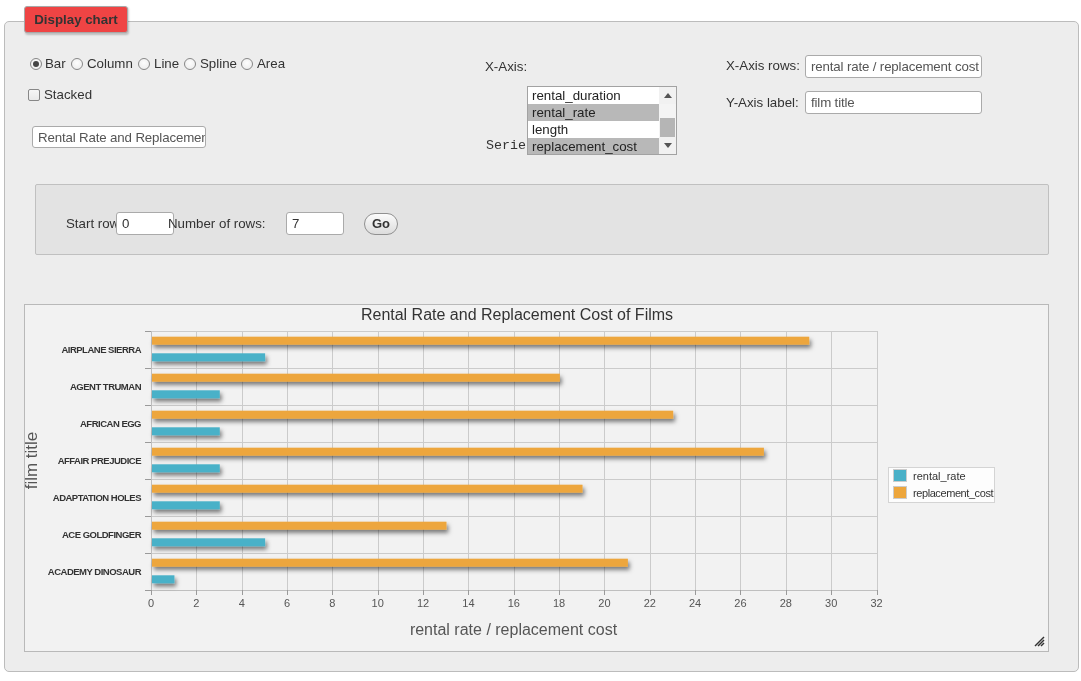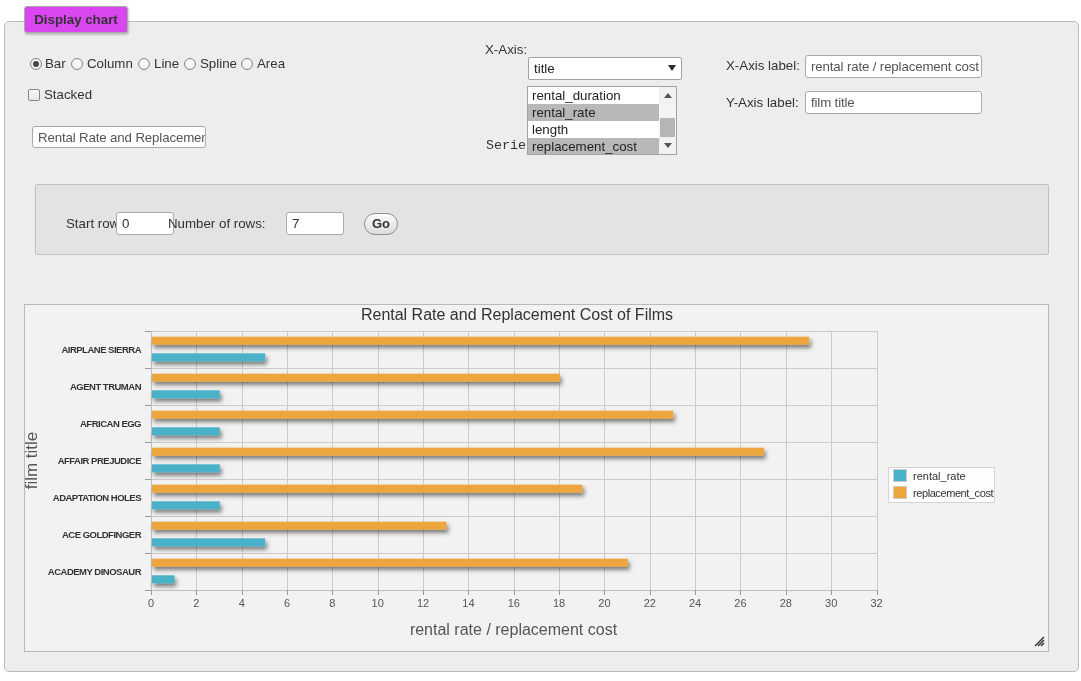--- a/index.html
+++ b/index.html
@@ -17,67 +17,62 @@
   .chk{position:absolute;width:12px;height:12px;border:1px solid #878787;border-radius:2px;
        background:linear-gradient(#f6f6f6,#e9e9e9);box-sizing:border-box;}
 </style>
 </head>
 <body>
 <div id="wrap">
 
   <div class="abs" style="left:4px;top:21px;width:1075px;height:651px;background:#ededed;
        border:1px solid #bcbcbc;border-radius:5px;box-sizing:border-box;"></div>
 
-  <div class="abs" style="left:24px;top:6px;width:104px;height:27px;background:#d946ef;
+  <div class="abs" style="left:24px;top:6px;width:104px;height:27px;background:#ef4444;
        border:1px solid #a8a8a8;border-radius:3px;box-sizing:border-box;box-shadow:1px 1.5px 2px rgba(0,0,0,0.2);
        font-size:13.3px;font-weight:bold;color:#333;line-height:25px;text-align:center;">Display chart</div>
 
   <div class="radio sel" style="left:30px;top:58px;"></div>
   <div class="lbl" style="left:45px;top:56px;">Bar</div>
   <div class="radio" style="left:71px;top:58px;"></div>
   <div class="lbl" style="left:87px;top:56px;text-align:center;">Column</div>
   <div class="radio" style="left:138px;top:58px;"></div>
   <div class="lbl" style="left:154px;top:56px;">Line</div>
   <div class="radio" style="left:184px;top:58px;"></div>
   <div class="lbl" style="left:200px;top:56px;">Spline</div>
   <div class="radio" style="left:241px;top:58px;"></div>
   <div class="lbl" style="left:257px;top:56px;">Area</div>
 
   <div class="chk" style="left:28px;top:89px;"></div>
   <div class="lbl" style="left:44px;top:87px;">Stacked</div>
 
   <div class="tin" style="left:32px;top:126px;width:174px;height:22px;">Rental Rate and Replacement Cost of Films</div>
 
-  <div class="lbl" style="left:485px;top:42px;">X-Axis:</div>
-  <div class="abs" style="left:528px;top:57px;width:154px;height:23px;background:#fff;
-       border:1px solid #a2a2a2;border-radius:2px;box-sizing:border-box;">
-    <div style="position:absolute;left:5px;top:0;font-size:13.3px;color:#222;line-height:21px;">title</div>
-    <div style="position:absolute;right:5px;top:7px;width:0;height:0;border-left:4.5px solid transparent;border-right:4.5px solid transparent;border-top:6px solid #2a2a2a;"></div>
-  </div>
+  <div class="lbl" style="left:485px;top:59px;">X-Axis:</div>
 
   <div class="lbl" style="left:486px;top:138px;font-family:Liberation Mono, monospace;">Series:</div>
   <div class="abs" style="left:527px;top:86px;width:150px;height:69px;background:#fff;
        border:1px solid #a2a2a2;box-sizing:border-box;overflow:hidden;padding-left:36px;">
     <div style="position:absolute;left:0;top:0;width:131px;height:17px;font-size:13.3px;color:#222;line-height:17px;padding-left:4px;">rental_duration</div>
     <div style="position:absolute;left:0;top:17px;width:131px;height:17px;background:#b8b8b8;font-size:13.3px;color:#222;line-height:17px;padding-left:4px;">rental_rate</div>
     <div style="position:absolute;left:0;top:34px;width:131px;height:17px;font-size:13.3px;color:#222;line-height:17px;padding-left:4px;">length</div>
     <div style="position:absolute;left:0;top:51px;width:131px;height:17px;background:#b8b8b8;font-size:13.3px;color:#222;line-height:17px;padding-left:4px;">replacement_cost</div>
 
     <div style="position:absolute;right:0;top:0;width:17px;height:67px;background:#f4f4f4;">
       <div style="position:absolute;left:0;top:0;width:17px;height:17px;background:#f1f1f1;text-align:center;">
         <div style="margin:6px auto 0;width:0;height:0;border-left:4px solid transparent;border-right:4px solid transparent;border-bottom:5px solid #555;"></div>
       </div>
       <div style="position:absolute;left:1px;top:31px;width:15px;height:19px;background:#b5b5b5;"></div>
       <div style="position:absolute;left:0;bottom:0;width:17px;height:17px;background:#f1f1f1;">
         <div style="margin:6px auto 0;width:0;height:0;border-left:4px solid transparent;border-right:4px solid transparent;border-top:5px solid #555;"></div>
       </div>
     </div>
   </div>
 
-  <div class="lbl" style="left:726px;top:58px;">X-Axis label:</div>
+  <div class="lbl" style="left:726px;top:58px;">X-Axis rows:</div>
   <div class="tin" style="left:805px;top:55px;width:177px;height:23px;line-height:22px;">rental rate / replacement cost</div>
   <div class="lbl" style="left:726px;top:95px;">Y-Axis label:</div>
   <div class="tin" style="left:805px;top:91px;width:177px;height:23px;line-height:22px;">film title</div>
 
   <div class="abs" style="left:35px;top:184px;width:1014px;height:71px;background:#e3e3e3;
        border:1px solid #c0c0c0;border-radius:2px;box-sizing:border-box;"></div>
   <div class="lbl" style="left:54px;top:216px;margin-left:12px;">Start row:</div>
   <div class="tin" style="left:116px;top:212px;width:58px;height:23px;line-height:22px;color:#333;">0</div>
   <div class="lbl" style="left:168px;top:216px;">Number of rows:</div>
   <div class="tin" style="left:286px;top:212px;width:58px;height:23px;line-height:22px;color:#333;">7</div>

